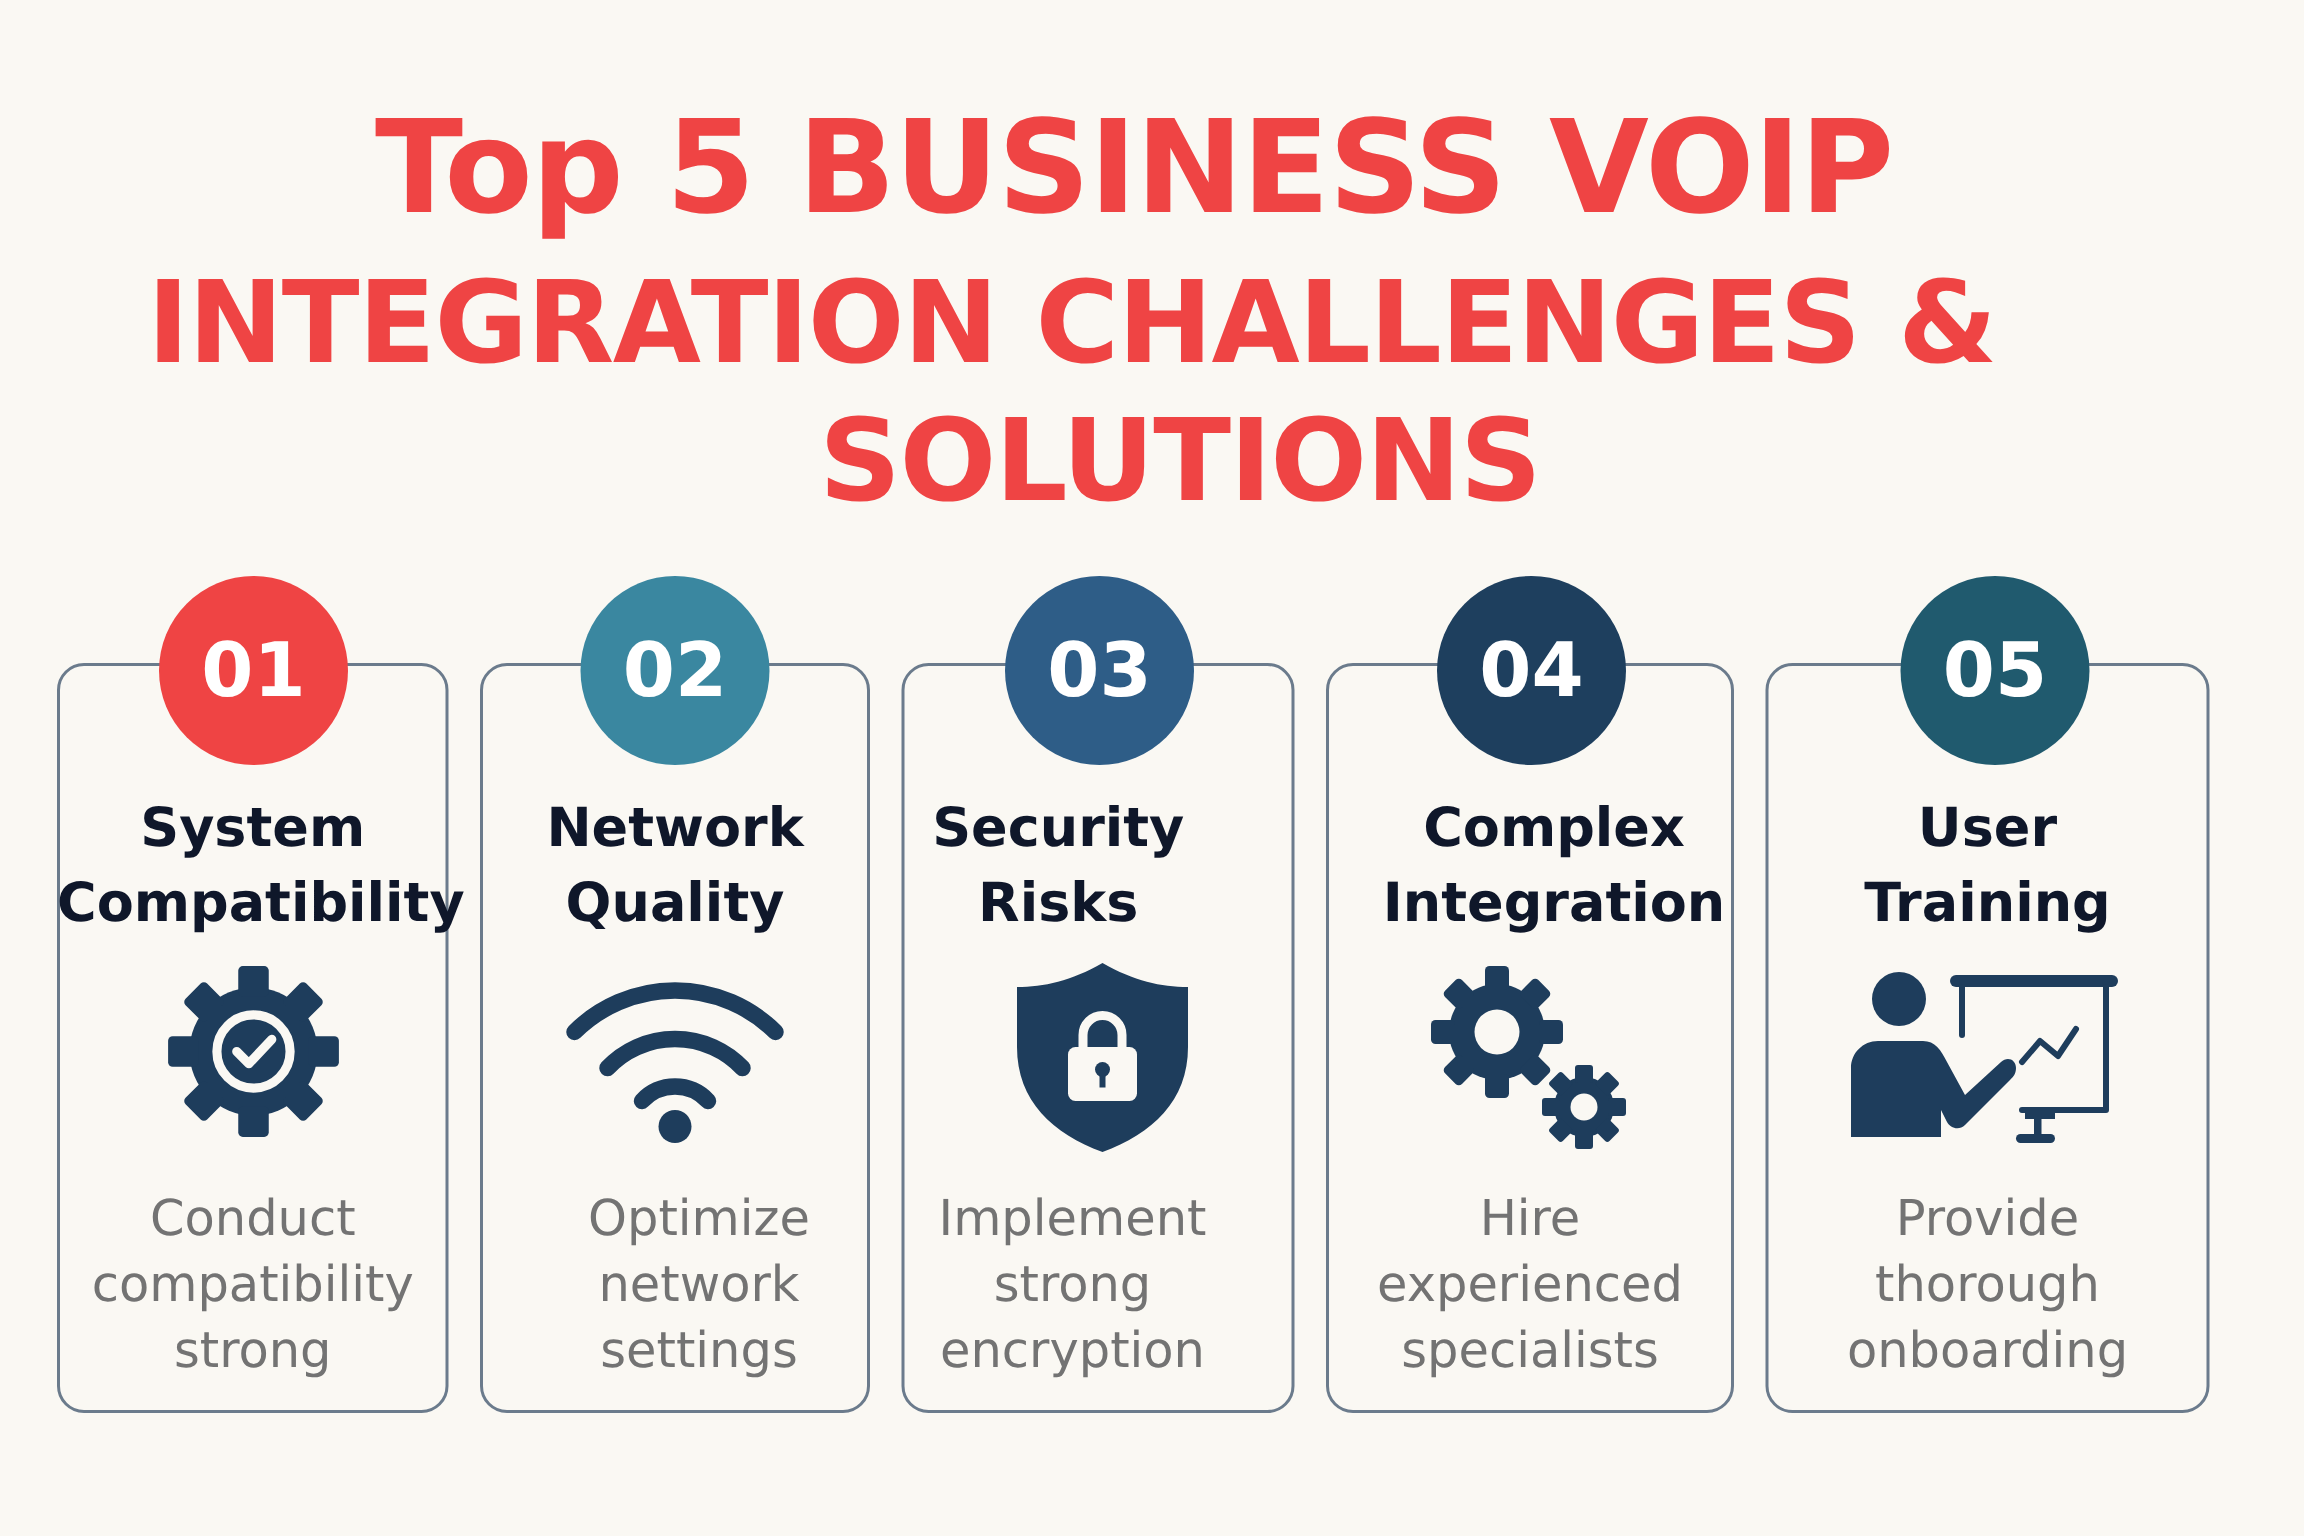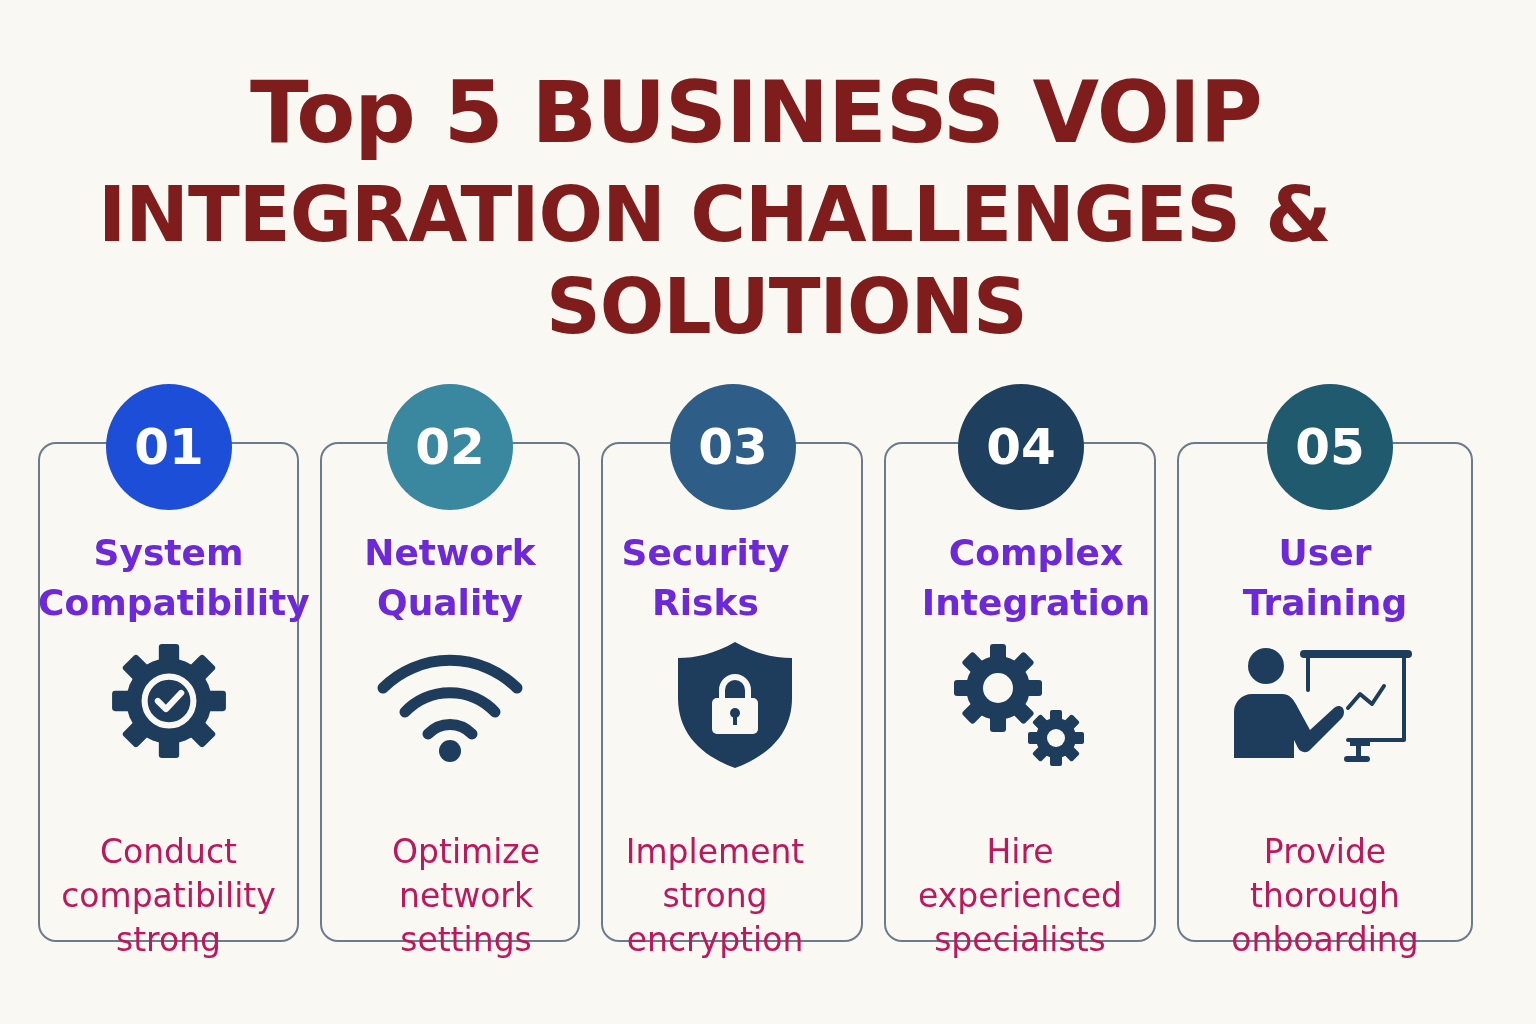--- a/index.html
+++ b/index.html
@@ -1,35 +1,35 @@
 <!DOCTYPE html>
 <html><head>
 <meta charset="utf-8">
 <style>
   html,body{margin:0;padding:0;}
   body{width:1536px;height:1024px;background:#faf8f3;font-family:"DejaVu Sans","Liberation Sans",sans-serif;color:#1e3d5c;position:relative;overflow:hidden;}
-  .title{position:absolute;font-weight:bold;color:#7f1d1d;white-space:nowrap;letter-spacing:-1px;}
+  .title{position:absolute;font-weight:bold;color:#ef4444;white-space:nowrap;letter-spacing:-1px;}
   .t1{left:250px;top:62px;font-size:86px;}
   .t2{left:98px;top:170px;font-size:76px;}
   .t3{left:546px;top:262px;font-size:76px;}
   .card{position:absolute;top:442px;height:500px;border:2px solid #6b7b8c;border-radius:18px;box-sizing:border-box;}
   .badge{position:absolute;top:384px;width:126px;height:126px;border-radius:50%;color:#fff;font-weight:bold;font-size:50px;display:flex;align-items:center;justify-content:center;}
-  .head{position:absolute;top:528px;text-align:center;font-weight:bold;font-size:36px;line-height:50px;color:#6d28d9;}
+  .head{position:absolute;top:528px;text-align:center;font-weight:bold;font-size:36px;line-height:50px;color:#0f172a;}
   .icon{position:absolute;top:640px;}
-  .desc{position:absolute;top:830px;text-align:center;font-size:33px;line-height:44px;color:#be185d;}
+  .desc{position:absolute;top:790px;text-align:center;font-size:33px;line-height:44px;color:#737373;}
 </style>
 </head>
 <body>
 
 <div class="title t1">Top 5 BUSINESS VOIP</div>
 <div class="title t2">INTEGRATION CHALLENGES &amp;</div>
 <div class="title t3">SOLUTIONS</div>
 
 <div class="card" style="left:38px;width:261px;"></div>
-<div class="badge" style="left:106px;background:#1d4ed8;">01</div>
+<div class="badge" style="left:106px;background:#ef4444;">01</div>
 <div class="head" style="left:38px;width:261px;">
     <div>System</div>
     <div>Compatibility</div>
   </div>
 <svg class="icon" style="left:108px;" width="122" height="122" viewBox="0 0 120 120">
   <g fill="#1e3d5c">
     <circle cx="60" cy="60" r="42"></circle>
     <g id="t1">
       <rect x="50" y="4" width="20" height="20" rx="3"></rect>
       <rect x="50" y="96" width="20" height="20" rx="3"></rect>

